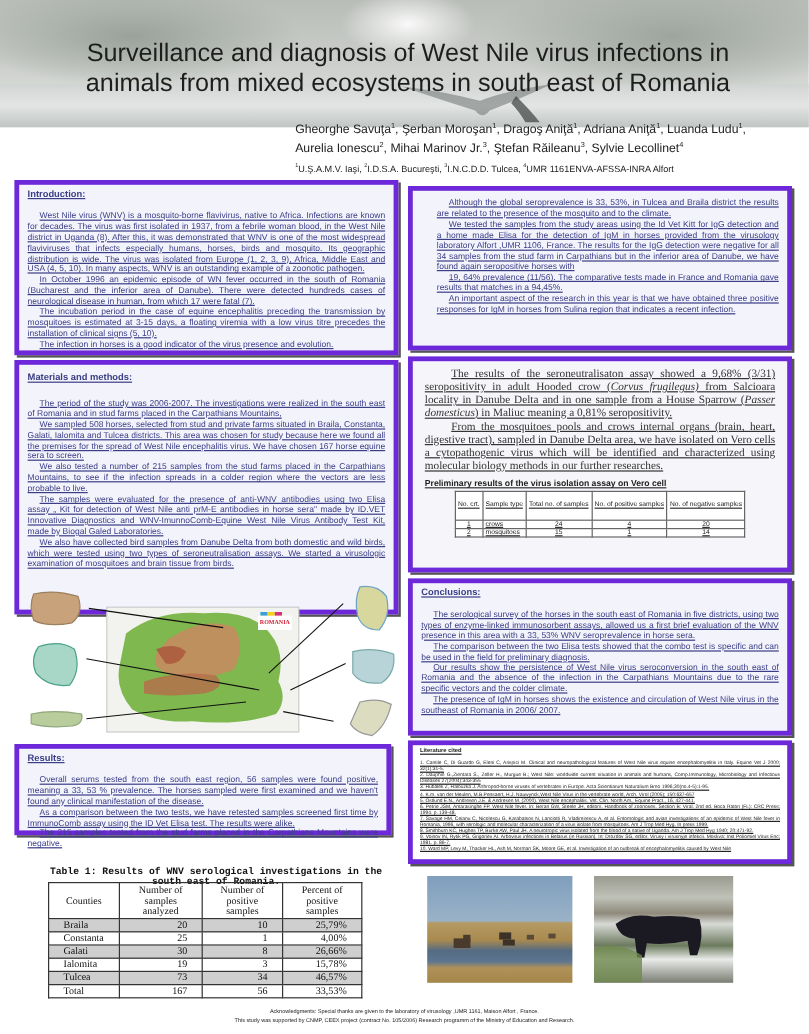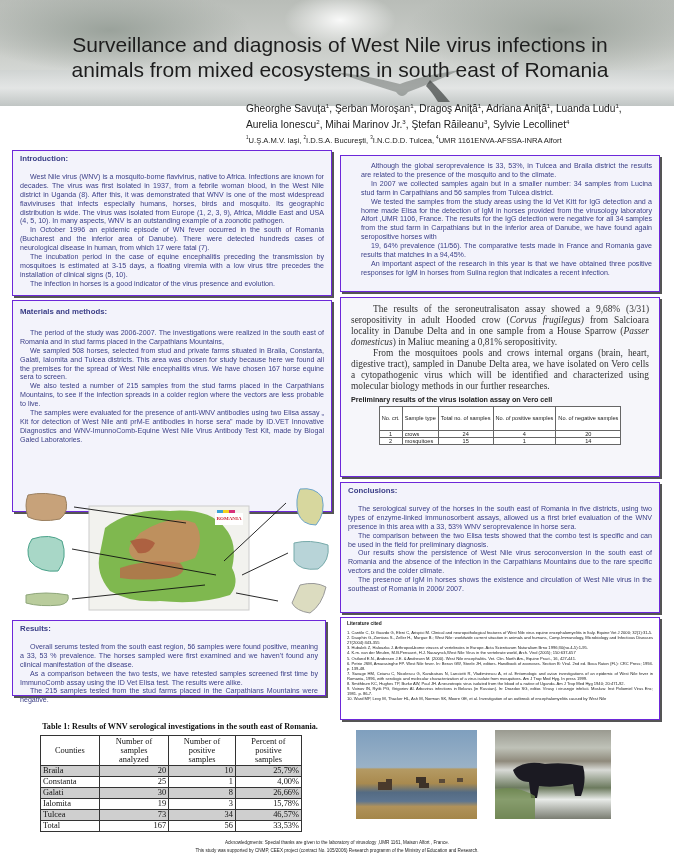--- a/index.html
+++ b/index.html
@@ -30,24 +30,24 @@
   .authors {
     position: absolute; left: 246px; top: 101px; width: 425px;
     font-size: 10.2px; line-height: 16px; color: #222;
   }
   .affil {
     position: absolute; left: 246px; top: 136px; font-size: 7.6px; color: #222;
   }
   sup { font-size: 60%; vertical-align: super; line-height: 0; }
 
   .panel {
-    position: absolute; border: 1px solid #6d28d9; background: #f3f3fb;
+    position: absolute; border: 4px solid #6d28d9; background: #f3f3fb;
     box-shadow: 2px 2px 0 #555;
     font-size: 7.1px; line-height: 8.9px; color: #3a3e86;
-    padding: 3px 7px 3px 7px; text-align: justify;
+    padding: 3px 7px 3px 7px; text-align: justify; text-decoration: underline;
   }
   .panel h3 { font-size: 7.8px; font-weight: bold; color: #3a3e86; margin: 1px 0 9px 0; }
   .panel p { text-indent: 10px; }
 
   #intro { left: 12px; top: 150px; width: 320px; height: 146px; }
   #cont  { left: 340px; top: 155px; width: 320px; height: 137px; padding-top: 6px; padding-left: 20px; }
   #mm    { left: 12px; top: 300px; width: 320px; height: 212px; padding-top: 6px; }
   #mm h3 { margin-bottom: 12px; }
   #serum { left: 340px; top: 297px; width: 320px; height: 180px; background: #f6f6fa;
            font-family: "Liberation Serif", serif; color: #333; font-size: 9.4px; line-height: 11px; padding: 6px 10px; }
@@ -62,25 +62,25 @@
                   text-align: left; margin-top: 2px; }
   table.vero { border-collapse: collapse; margin: 1px auto 0 auto; font-family: "Liberation Sans", sans-serif;
                font-size: 5.6px; line-height: 6.2px; color: #222; background: #fff; }
   table.vero td, table.vero th { border: 1px solid #666; padding: 0 2px; font-weight: normal; text-align: center; }
   table.vero th { height: 24px; }
   table.vero td.l { text-align: left; }
 
   .map-area { position: absolute; left: 10px; top: 483px; width: 322px; height: 133px; }
 
   .t1-caption { position: absolute; left: 30px; top: 722px; width: 300px; text-align: center;
-    font-family: Liberation Serif, serif; font-weight: bold; font-size: 8.1px; color: #111; }
+    font-family: Liberation Mono, monospace; font-weight: bold; font-size: 8.1px; color: #111; }
   table.t1 { position: absolute; left: 40px; top: 735px; width: 262px; border-collapse: collapse;
     font-family: "Liberation Serif", serif; font-size: 8.4px; color: #111; }
   table.t1 th { font-weight: normal; border: 1px solid #333; height: 30px; line-height: 9px; padding: 0 14px; text-align: center; }
-  table.t1 td { border: 1px solid #333; height: 10.5px; line-height: 10px; padding: 0 2px; text-align: right; }
+  table.t1 td { border: 1px solid #333; height: 10.5px; line-height: 10px; padding: 0 12px; text-align: right; }
   table.t1 td.c { text-align: left; }
   table.t1 tr.shade td { background: #cfcfcf; }
   table.t1 th.c { text-align: left; }
 
   .photo { position: absolute; overflow: hidden; }
   #photo1 { left: 356px; top: 730px; width: 121px; height: 89px;
     background: linear-gradient(180deg, #7f9fbe 0%, #9ab2c7 42%, #b49a63 44%, #a98a4f 60%, #546b83 70%, #5d7590 80%, #b0925a 86%, #a48649 100%); }
   #photo2 { left: 495px; top: 730px; width: 116px; height: 89px;
     background: linear-gradient(180deg, #9a9a90 0%, #bfc2b8 20%, #8f8a7c 35%, #d8dad6 45%, #6c7a5e 65%, #e8ebe8 78%, #7a7d72 100%); }
 
@@ -108,32 +108,32 @@
 <div class="panel" id="intro">
   <h3>Introduction:</h3>
   <p>West Nile virus (WNV) is a mosquito-borne flavivirus, native to Africa. Infections are known for decades. The virus was first isolated in 1937, from a febrile woman blood, in the West Nile district in Uganda (8). After this, it was demonstrated that WNV is one of the most widespread flaviviruses that infects especially humans, horses, birds and mosquito. Its geographic distribution is wide. The virus was isolated from Europe (1, 2, 3, 9), Africa, Middle East and USA (4, 5, 10). In many aspects, WNV is an outstanding example of a zoonotic pathogen.</p>
   <p>In October 1996 an epidemic episode of WN fever occurred in the south of Romania (Bucharest and the inferior area of Danube). There were detected hundreds cases of neurological disease in human, from which 17 were fatal (7).</p>
   <p>The incubation period in the case of equine encephalitis preceding the transmission by mosquitoes is estimated at 3-15 days, a floating viremia with a low virus titre precedes the installation of clinical signs (5, 10).</p>
   <p>The infection in horses is a good indicator of the virus presence and evolution.</p>
 </div>
 
 <div class="panel" id="cont">
   <p>Although the global seroprevalence is 33, 53%, in Tulcea and Braila district the results are related to the presence of the mosquito and to the climate.</p>
-  <p>In 2007 we collected samples again but in a smaller number: 34 samples from Lucina stud farm in Carpathians and 56 samples from Tulcea district.</p>
   <p>We tested the samples from the study areas using the Id Vet Kitt for IgG detection and a home made Elisa for the detection of IgM in horses provided from the virusology laboratory Alfort ,UMR 1106, France. The results for the IgG detection were negative for all 34 samples from the stud farm in Carpathians but in the inferior area of Danube, we have found again seropositive horses with</p>
   <p>19, 64% prevalence (11/56). The comparative tests made in France and Romania gave results that matches in a 94,45%.</p>
   <p>An important aspect of the research in this year is that we have obtained three positive responses for IgM in horses from Sulina region that indicates a recent infection.</p>
 </div>
 
 <div class="panel" id="mm">
   <h3>Materials and methods:</h3>
   <p>The period of the study was 2006-2007. The investigations were realized in the south east of Romania and in stud farms placed in the Carpathians Mountains,</p>
   <p>We sampled 508 horses, selected from stud and private farms situated in Braila, Constanta, Galati, Ialomita and Tulcea districts. This area was chosen for study because here we found all the premises for the spread of West Nile encephalitis virus. We have chosen 167 horse equine sera to screen.</p>
   <p>We also tested a number of 215 samples from the stud farms placed in the Carpathians Mountains, to see if the infection spreads in a colder region where the vectors are less probable to live.</p>
   <p>The samples were evaluated for the presence of anti-WNV antibodies using two Elisa assay „ Kit for detection of West Nile anti prM-E antibodies in horse sera" made by ID.VET Innovative Diagnostics and WNV-ImunnoComb-Equine West Nile Virus Antibody Test Kit, made by Biogal Galed Laboratories.</p>
+  <p>We also have collected bird samples from Danube Delta from both domestic and wild birds, which were tested using two types of seroneutralisation assays. We started a virusologic examination of mosquitoes and brain tissue from birds.</p>
 </div>
 
 <div class="panel" id="serum">
   <p>
     <span>The results of the seroneutralisaton assay showed a 9,68% (3/31) seropositivity in adult Hooded crow (</span><i>Corvus frugilegus)</i><span> from Salcioara locality in Danube Delta and in one sample from a House Sparrow (</span><i>Passer domesticus</i><span>) in Maliuc meaning a 0,81% seropositivity.</span>
   </p>
   <p>From the mosquitoes pools and crows internal organs (brain, heart, digestive tract), sampled in Danube Delta area, we have isolated on Vero cells a cytopathogenic virus which will be identified and characterized using molecular biology methods in our further researches.</p>
   <div class="vero-caption">Preliminary results of the virus isolation assay on Vero cell</div>
   <table class="vero">
     <thead>

